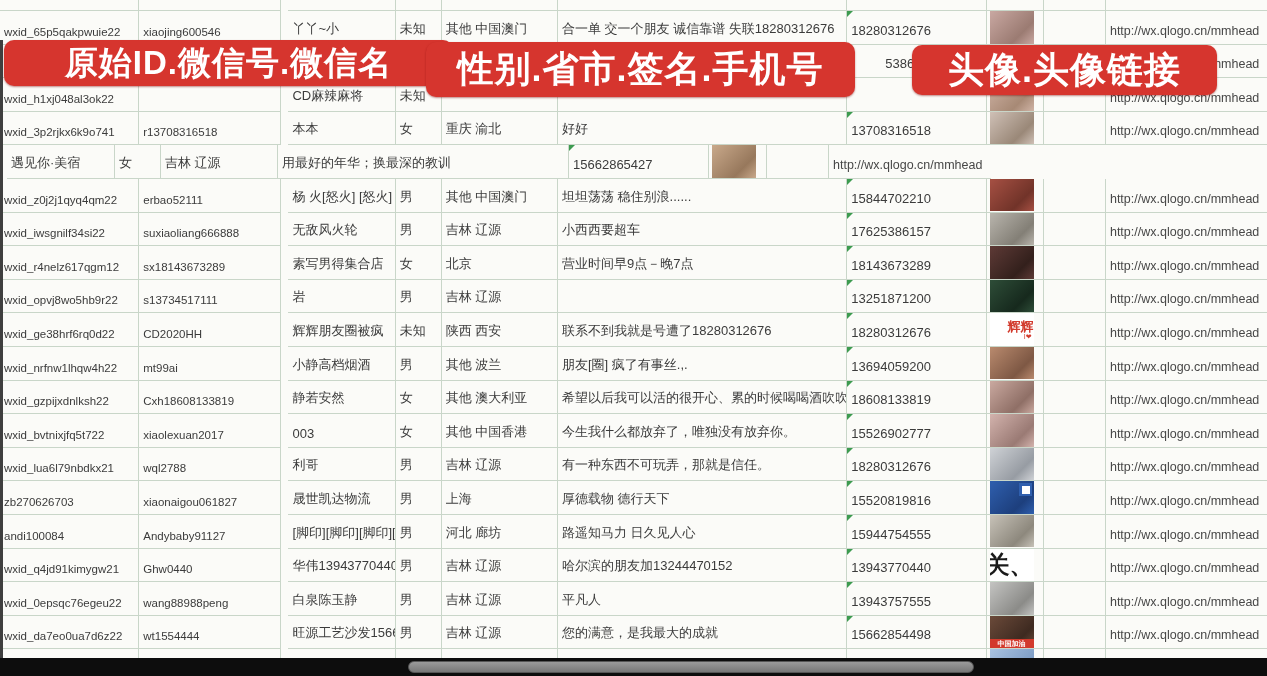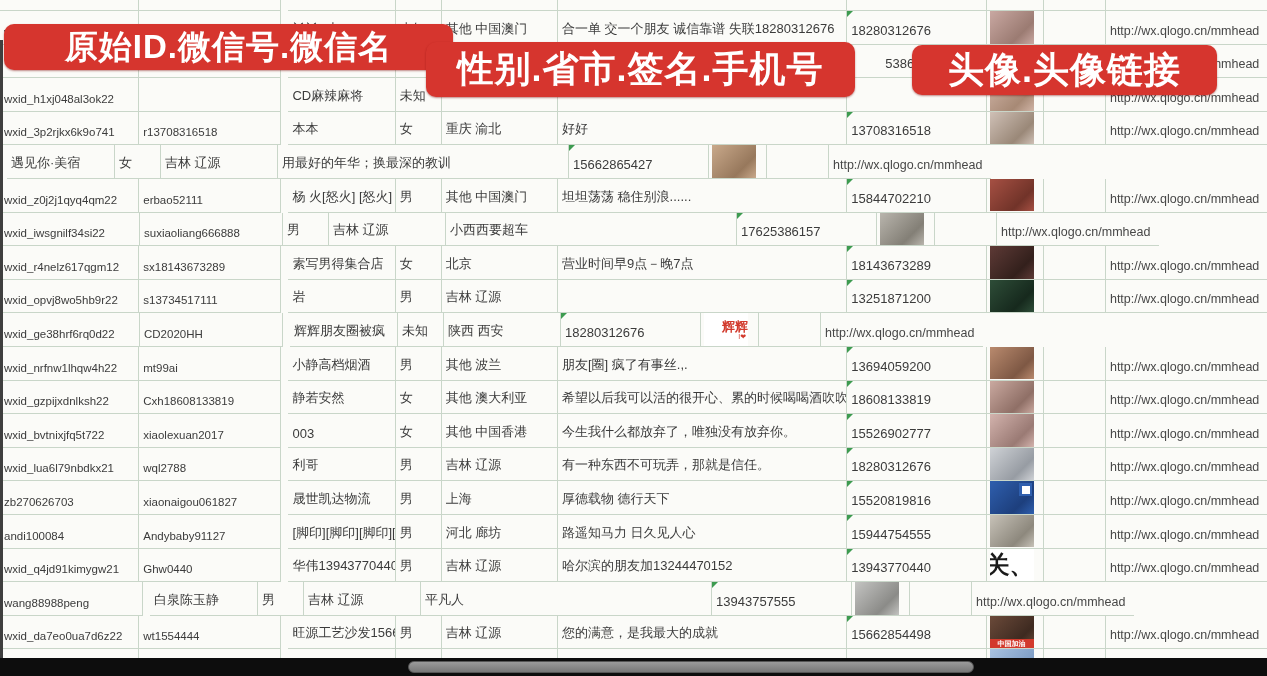--- a/index.html
+++ b/index.html
@@ -40,21 +40,21 @@
   .av-sub { font-size:7px; line-height:1; align-self:flex-end; margin-right:2px; }
   .av-strip { position:absolute; left:0; right:0; bottom:0; height:9px; background:#d23a2c;
     color:#fff; font-size:7px; line-height:9px; text-align:center; font-weight:bold; }
   .av-qr { position:absolute; right:2px; top:2px; width:13px; height:13px; background:#fff;
     box-shadow:inset 0 0 0 2px #2f5fae, inset 3px 3px 0 #2f5fae; }
 
   
   .banner { position:absolute; background:#d6352e; color:#fff; font-weight:bold;
     display:flex; align-items:center; justify-content:center; border-radius:10px;
     letter-spacing:1px; box-shadow:0 1px 2px rgba(120,0,0,.45); white-space:nowrap; }
-  #banner1 { left:4px;   top:24px; width:449px; height:46px; font-size:33px; }
+  #banner1 { left:4px;   top:40px; width:449px; height:46px; font-size:33px; }
   #banner2 { left:426px; top:42px; width:429px; height:55px; font-size:36px; }
   #banner3 { left:912px; top:45px; width:305px; height:50px; font-size:36px; }
 
   
   #left-edge { position:absolute; left:0; top:40px; width:3px; height:618px; background:#3f3f3f; }
   #bottom-bar { position:absolute; left:0; bottom:0; width:1267px; height:18px; background:#0d0d0d; }
   #hscroll-thumb { position:absolute; left:408px; bottom:3px; width:566px; height:12px;
     background:linear-gradient(#9a9a9a,#777); border:1px solid #565656; border-radius:7px; }
 </style>
 </head>
@@ -152,20 +152,21 @@
         <div class="cell c6 tri">15844702210</div>
         <div class="cell c7">
           <div class="avatar" style="background: linear-gradient(135deg, rgb(166, 80, 67) 0%, rgb(113, 51, 41) 70%, rgb(166, 80, 67) 100%);"></div>
         </div>
         <div class="cell c8"></div>
         <div class="cell c9">http://wx.qlogo.cn/mmhead</div>
       </div>
       <div class="row">
         <div class="cell c0">wxid_iwsgnilf34si22</div>
         <div class="cell c1">suxiaoliang666888</div>
+        <div class="cell c2">无敌风火轮</div>
         <div class="cell c3">男</div>
         <div class="cell c4">吉林 辽源</div>
         <div class="cell c5">小西西要超车</div>
         <div class="cell c6 tri">17625386157</div>
         <div class="cell c7">
           <div class="avatar" style="background: linear-gradient(135deg, rgb(185, 181, 173) 0%, rgb(131, 127, 118) 70%, rgb(185, 181, 173) 100%);"></div>
         </div>
         <div class="cell c8"></div>
         <div class="cell c9">http://wx.qlogo.cn/mmhead</div>
       </div>
@@ -196,20 +197,21 @@
         </div>
         <div class="cell c8"></div>
         <div class="cell c9">http://wx.qlogo.cn/mmhead</div>
       </div>
       <div class="row">
         <div class="cell c0">wxid_ge38hrf6rq0d22</div>
         <div class="cell c1">CD2020HH</div>
         <div class="cell c2">辉辉朋友圈被疯</div>
         <div class="cell c3">未知</div>
         <div class="cell c4">陕西 西安</div>
+        <div class="cell c5">联系不到我就是号遭了18280312676</div>
         <div class="cell c6 tri">18280312676</div>
         <div class="cell c7">
           <div class="avatar label">
             <div class="av-main" style="color: rgb(210, 58, 44); font-size: 13px;">辉辉</div>
             <div class="av-sub" style="color: rgb(210, 58, 44);">I❤</div>
           </div>
         </div>
         <div class="cell c8"></div>
         <div class="cell c9">http://wx.qlogo.cn/mmhead</div>
       </div>
@@ -309,20 +311,21 @@
         <div class="cell c6 tri">13943770440</div>
         <div class="cell c7">
           <div class="avatar label">
             <div class="av-main" style="color: rgb(26, 26, 26); font-size: 24px;">关、</div>
           </div>
         </div>
         <div class="cell c8"></div>
         <div class="cell c9">http://wx.qlogo.cn/mmhead</div>
       </div>
       <div class="row">
+        <div class="cell c0">wxid_0epsqc76egeu22</div>
         <div class="cell c1">wang88988peng</div>
         <div class="cell c2">白泉陈玉静</div>
         <div class="cell c3">男</div>
         <div class="cell c4">吉林 辽源</div>
         <div class="cell c5">平凡人</div>
         <div class="cell c6 tri">13943757555</div>
         <div class="cell c7">
           <div class="avatar" style="background: linear-gradient(135deg, rgb(196, 196, 194) 0%, rgb(139, 139, 136) 70%, rgb(196, 196, 194) 100%);"></div>
         </div>
         <div class="cell c8"></div>

